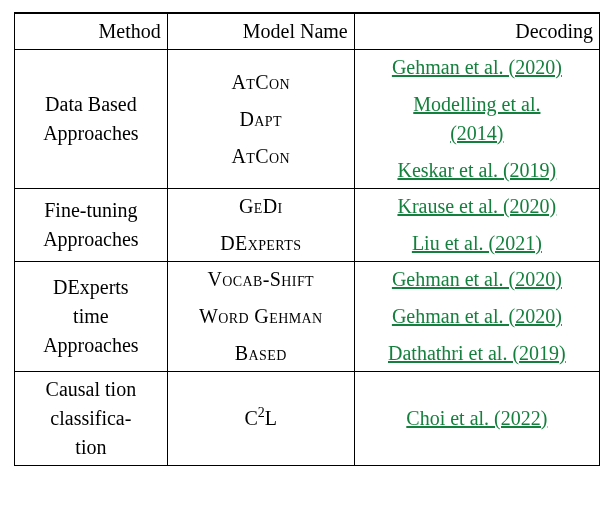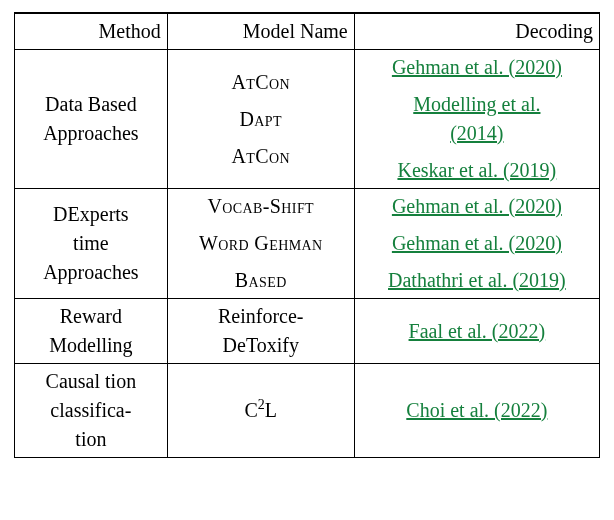--- a/index.html
+++ b/index.html
@@ -94,60 +94,57 @@
                   <span>(2014)</span>
                 </span>
               </span>
               <span class="ref-link">Keskar et al. (2019)</span>
             </div>
           </td>
         </tr>
         <tr>
           <td>
             <div class="stack tight">
+              <span>Fine-tuning</span>
+              <span>Approaches</span>
+            </div>
+          </td>
+          <td>
+            <div class="stack">
+              <span class="sc">GeDi</span>
+              <span class="sc">DExperts</span>
+            </div>
+          </td>
+          <td>
+            <div class="stack">
+              <span class="ref-link">Krause et al. (2020)</span>
+              <span class="ref-link">Liu et al. (2021)</span>
+            </div>
+          </td>
+        </tr>
+        <tr>
+          <td>
+            <div class="stack tight">
               <span>DExperts</span>
               <span>time</span>
               <span>Approaches</span>
             </div>
           </td>
           <td>
             <div class="stack">
               <span class="sc">Vocab-Shift</span>
               <span class="sc">Word Gehman</span>
               <span class="sc">Based</span>
             </div>
           </td>
           <td>
             <div class="stack">
               <span class="ref-link">Gehman et al. (2020)</span>
               <span class="ref-link">Gehman et al. (2020)</span>
               <span class="ref-link">Dathathri et al. (2019)</span>
-            </div>
-          </td>
-        </tr>
-        <tr>
-          <td>
-            <div class="stack tight">
-              <span>Reward</span>
-              <span>Modelling</span>
-            </div>
-          </td>
-          <td>
-            <div class="stack tight">
-              <span>
-                <span class="stack tight">
-                  <span>Reinforce-</span>
-                  <span>DeToxify</span>
-                </span>
-              </span>
-            </div>
-          </td>
-          <td>
-            <div class="stack tight">
-              <span class="ref-link">Faal et al. (2022)</span>
             </div>
           </td>
         </tr>
         <tr>
           <td>
             <div class="stack tight">
               <span>Causal tion</span>
               <span>classifica-</span>
               <span>tion</span>
             </div>

